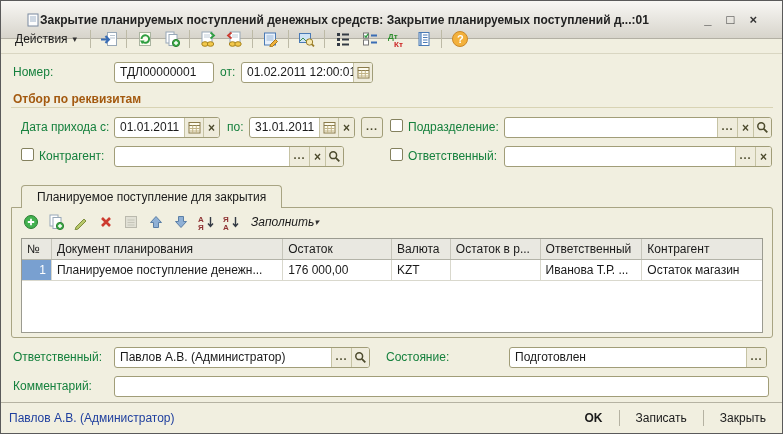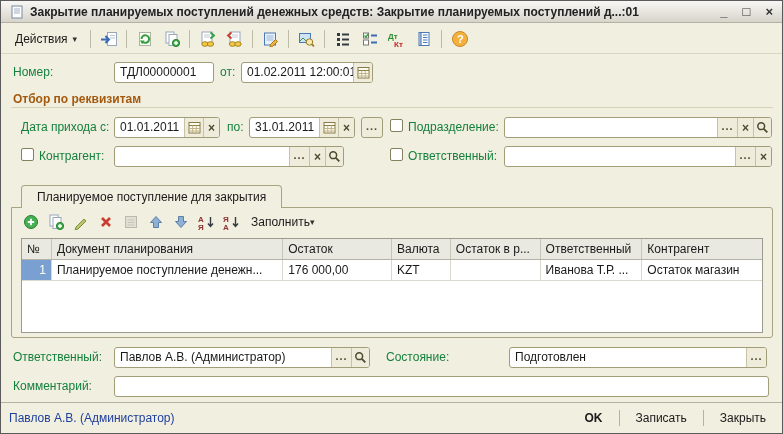--- a/index.html
+++ b/index.html
@@ -3,22 +3,22 @@
 <meta charset="utf-8">
 <style>
   html,body{margin:0;padding:0;background:#888;}
   *{box-sizing:border-box;}
   .window{
     position:relative;width:783px;height:434px;background:#f1efe0;
     border:1px solid #5a5a5a;overflow:hidden;
     font-family:"Liberation Sans",sans-serif;font-size:12px;color:#1a1a1a;
   }
   
-  .titlebar{position:absolute;left:0;top:0;right:0;height:22px;display:flex;align-items:center;gap:6px;
-    padding:0 9px;background:linear-gradient(#f8f7f4,#d7d4cb);border-bottom:1px solid #b3b0a4;}
+  .titlebar{position:absolute;left:0;top:0;right:0;height:38px;display:flex;align-items:center;gap:0;
+    padding:0 25px;background:linear-gradient(#f8f7f4,#d7d4cb);border-bottom:1px solid #b3b0a4;}
   .title-text{flex:1;font-weight:bold;color:#222;white-space:nowrap;overflow:hidden;}
   .win-controls{display:flex;gap:15px;align-items:center;}
   .win-btn{font-weight:bold;color:#333;font-size:13px;line-height:1;cursor:default;}
   
   .toolbar{position:absolute;left:0;top:24px;right:0;height:29px;display:flex;align-items:center;
     padding:0 6px;gap:2px;border-bottom:1px solid #d9d6c2;}
   .actions-btn{display:flex;align-items:center;gap:5px;padding:3px 8px;border-radius:3px;cursor:default;}
   .tb-btn{display:flex;align-items:center;justify-content:center;width:25px;height:23px;border-radius:3px;cursor:default;}
   .sep{width:1px;height:18px;background:#bdbaa6;margin:0 3px;}
   .arrow-glyph{font-size:9px;color:#333;}
@@ -38,21 +38,21 @@
     letter-spacing:1px;padding-bottom:4px;cursor:default;}
   .chk{position:absolute;width:13px;height:13px;border:1px solid #84815e;border-radius:2px;background:#fff;cursor:default;}
   .section-title{position:absolute;font-weight:bold;color:#a3590f;}
   .section-line{position:absolute;height:1px;background:#d8d3b4;}
   
   .tab{position:absolute;left:20px;top:184px;height:23px;padding:8px 15px;display:flex;align-items:center;
     background:#f1efe0;border:1px solid #a8a483;border-bottom:none;border-radius:4px 4px 0 0;z-index:2;cursor:default;}
   .panel{position:absolute;left:10px;top:206px;width:762px;height:131px;border:1px solid #a8a483;border-radius:0 3px 3px 3px;}
   .tt{position:absolute;left:19px;top:210px;display:flex;align-items:center;gap:4px;z-index:3;}
   .tt .tb-btn{width:21px;height:21px;}
-  .fill-btn{display:flex;align-items:center;padding:2px 6px;border-radius:3px;cursor:default;}
+  .fill-btn{display:flex;align-items:center;padding:2px 6px;border-radius:3px;cursor:default;font-style:italic;}
   
   .table{position:absolute;left:20px;top:237px;width:742px;height:95px;background:#fff;
     border:1px solid #9b9b90;z-index:3;overflow:hidden;}
   .thead{display:flex;height:21px;background:#e9e8e1;border-bottom:1px solid #b3b3a8;}
   .th{padding:3px 5px;border-right:1px solid #c6c5ba;white-space:nowrap;overflow:hidden;}
   .trow{display:flex;height:21px;border-bottom:1px solid #d9d8cd;}
   .td{padding:3px 5px;border-right:1px solid #d9d8cd;white-space:nowrap;overflow:hidden;}
   .c0{width:30px;} .c1{width:232px;} .c2{width:109px;} .c3{width:59px;}
   .c4{width:90px;} .c5{width:102px;} .c6{width:120px;border-right:none;}
   .td.numcell{background:#79a0d0;color:#fff;text-align:right;}

